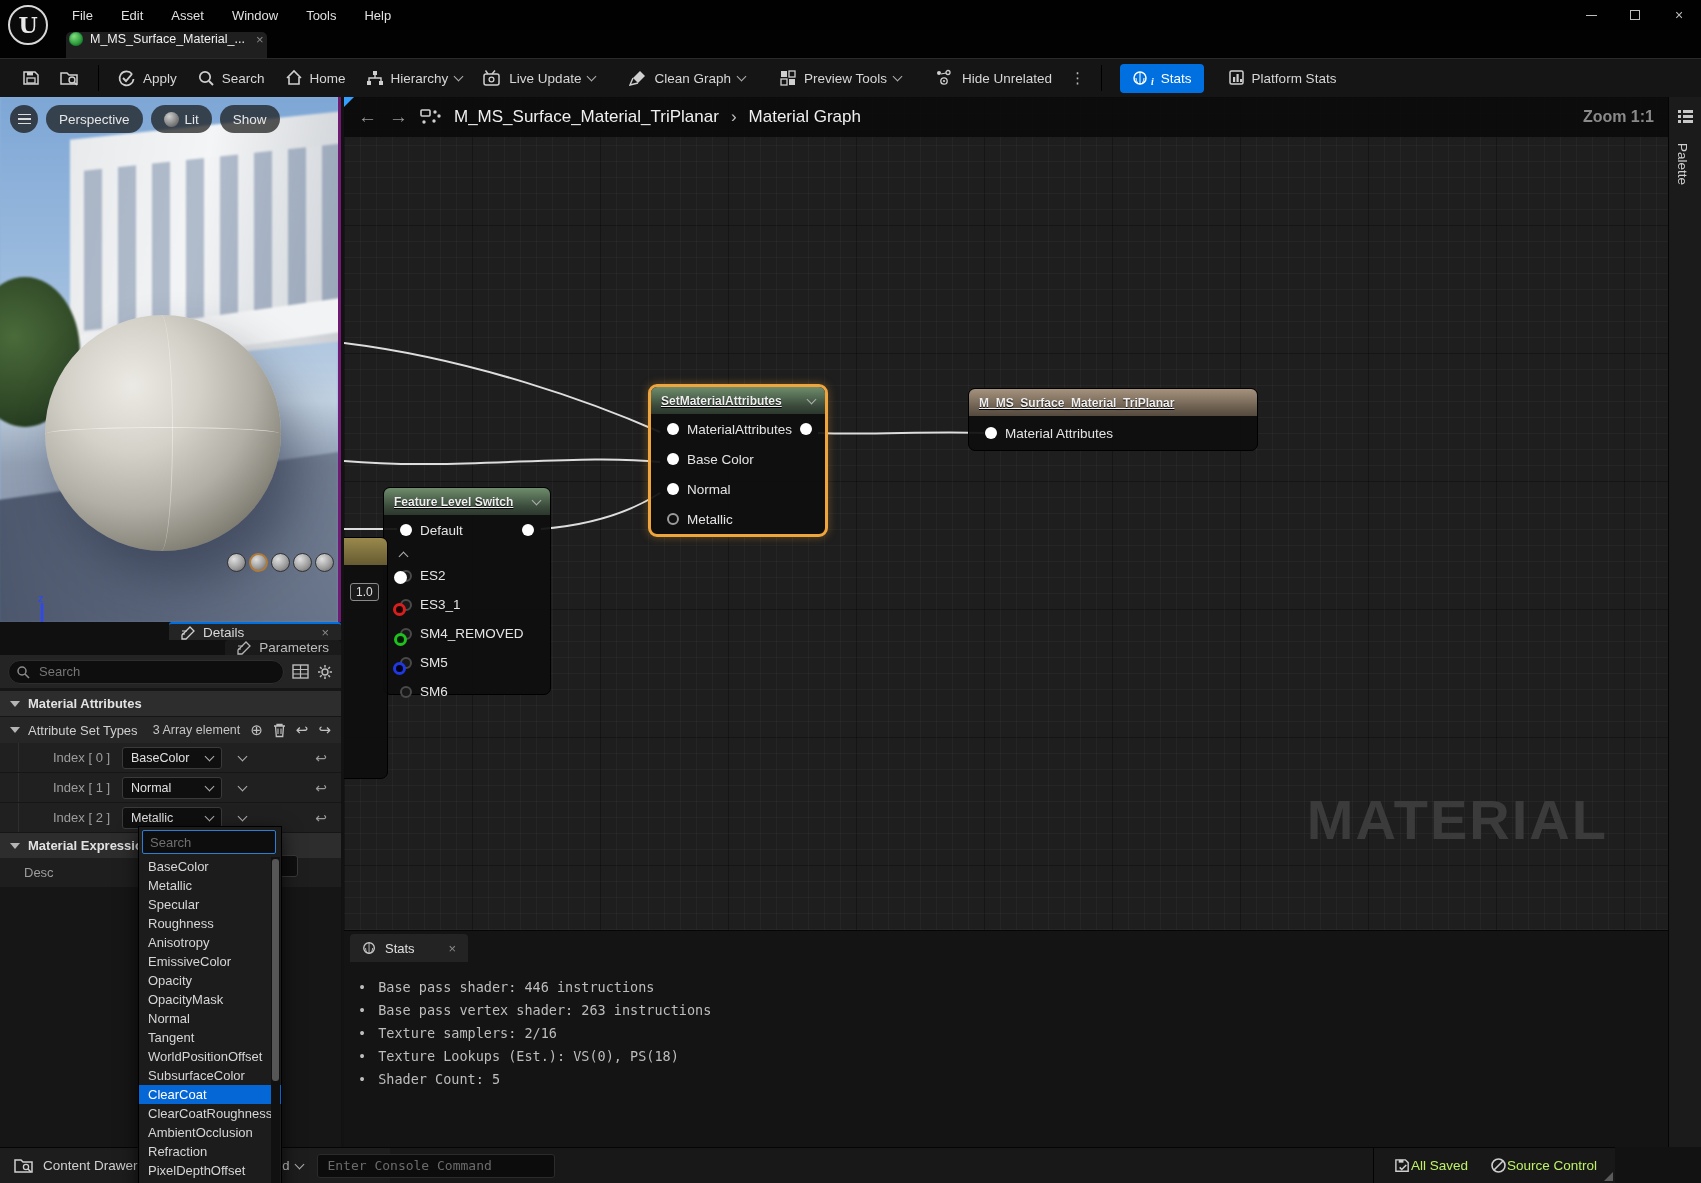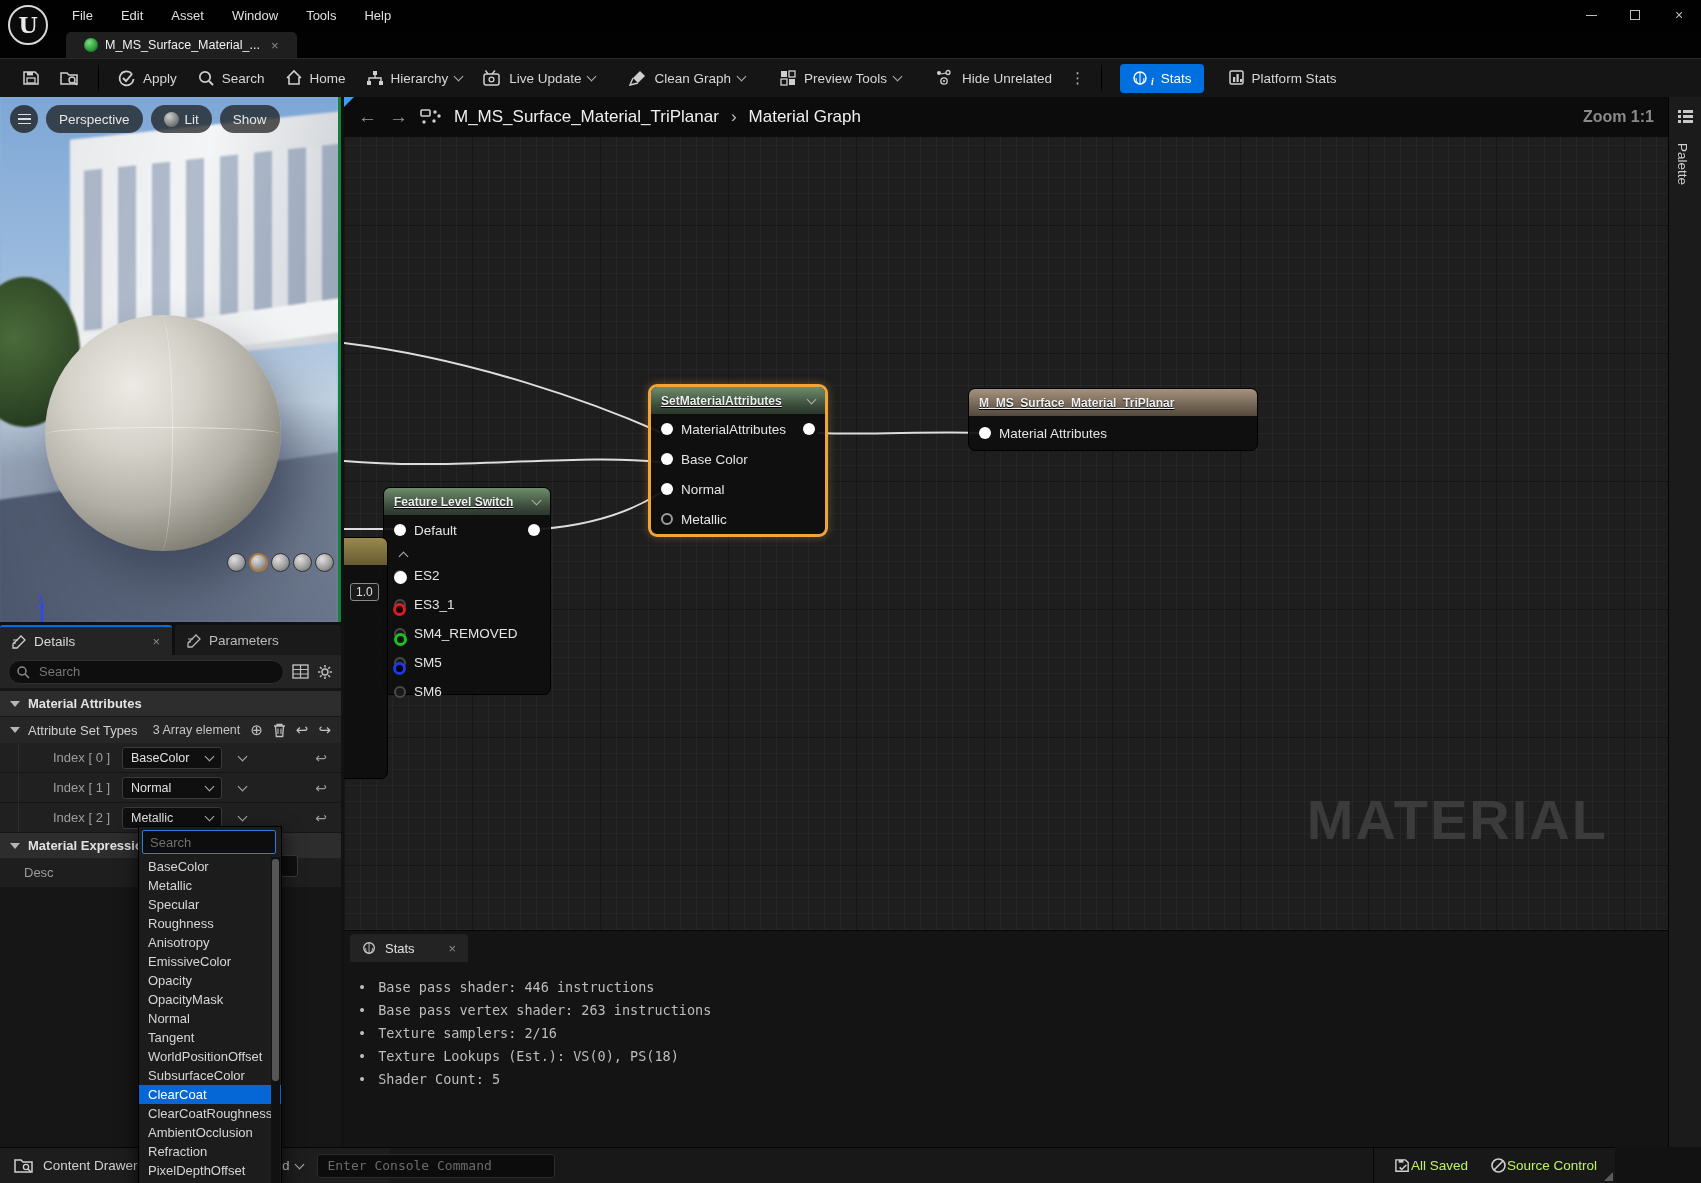--- a/index.html
+++ b/index.html
@@ -12,39 +12,39 @@
   .ue-logo { position:absolute; left:8px; top:5px; width:40px; height:40px; border-radius:50%; background:#0a0a0a; border:2px solid #d8d8d8; z-index:6; display:flex; align-items:center; justify-content:center; font-family:"DejaVu Serif", serif; font-size:22px; font-weight:bold; color:#e8e8e8; }
   .menus { display:flex; gap:8px; margin-left:62px; }
   .menu-item { padding:4px 10px; color:#e0e0e0; font-size:13px; cursor:default; }
   .win-controls { position:absolute; right:0; top:0; height:30px; display:flex; }
   .win-btn { width:44px; height:30px; display:flex; align-items:center; justify-content:center; color:#bdbdbd; font-size:14px; }
   .win-min-glyph { width:11px; height:1px; background:#bdbdbd; }
   .win-max-glyph { width:10px; height:10px; border:1px solid #bdbdbd; }
 
   
   .tabbar { position:absolute; left:0; top:30px; width:1701px; height:28px; background:#020202; }
-  .asset-tab { position:absolute; left:66px; top:2px; height:26px; min-width:190px; background:#1f1f1f; border-radius:5px 5px 0 0; display:flex; align-items:center; gap:7px; padding:0 18px; }
+  .asset-tab { position:absolute; left:66px; top:2px; height:26px; min-width:190px; background:#1f1f1f; border-radius:5px 5px 0 0; display:flex; align-items:flex-start; gap:7px; padding:0 3px; }
   .asset-orb { width:14px; height:14px; border-radius:50%; background:radial-gradient(circle at 35% 30%, #7fe07f, #2f9b3a 60%, #11571c); box-shadow:inset 0 0 2px #063; }
   .asset-tab-label { color:#f0f0f0; font-size:12.5px; }
   .tab-close { color:#8a8a8a; font-size:13px; margin-left:4px; }
 
   
   .toolbar { position:absolute; left:0; top:58px; width:1701px; height:39px; background:#151515; border-top:1px solid #2a2a2a; display:flex; align-items:center; }
   .tbtn { display:flex; align-items:center; gap:7px; padding:6px 10px; color:#d6d6d6; font-size:13.5px; border-radius:4px; }
   .tbtn svg { display:block; }
   .tsep { width:1px; height:26px; background:#000; margin:0 8px; }
   .chev { width:7px; height:7px; border-right:1.6px solid #b0b0b0; border-bottom:1.6px solid #b0b0b0; transform:rotate(45deg); margin-top:-3px; }
   .chev.up { transform:rotate(-135deg); margin-top:4px; }
   .kebab { color:#b8b8b8; font-size:15px; padding:0 8px; letter-spacing:0; }
   .stats-pill { background:#0070e0; color:#fff; border-radius:4px; margin-left:10px; padding:6px 12px; }
   .stats-pill svg circle, .stats-pill svg path { stroke:#fff; }
   .stats-pill .stat-i { color:#fff; }
 
   
-  .viewport { position:absolute; left:0; top:97px; width:341px; height:525px; overflow:hidden; background:#8fb2d9; border-right:3px solid #15803d; }
+  .viewport { position:absolute; left:0; top:97px; width:341px; height:525px; overflow:hidden; background:#8fb2d9; border-right:3px solid #701a75; }
   .vp-photo { position:absolute; inset:0; filter:blur(1.2px); }
   .vp-sky { position:absolute; inset:0; background:linear-gradient(180deg,#7ea7d6 0%,#9dbcde 35%,#c2d2e2 58%,#93a0b4 70%,#7d8aa0 100%); }
   .vp-bldg1 { position:absolute; left:70px; top:28px; width:280px; height:230px; background:linear-gradient(100deg,#e8eaec 0%,#f4f5f6 45%,#c9cdd2 100%); transform:skewY(-6deg); }
   .vp-bldg-windows { position:absolute; left:84px; top:60px; width:260px; height:160px; transform:skewY(-6deg); background:repeating-linear-gradient(90deg, rgba(90,115,150,.55) 0 18px, rgba(230,236,242,.15) 18px 34px); opacity:.8; }
   .vp-bldg-band { position:absolute; left:60px; top:220px; width:290px; height:34px; background:#f2f3f4; transform:skewY(-8deg); }
   .vp-tree { position:absolute; left:-30px; top:180px; width:110px; height:150px; border-radius:50%; background:radial-gradient(circle at 40% 40%, #4a6b3a, #2c4424 70%, #1c2e18); }
   .vp-ground-shadow { position:absolute; left:-40px; top:380px; width:420px; height:260px; background:linear-gradient(115deg, rgba(52,62,84,.78), rgba(90,100,120,.35)); transform:rotate(-8deg); }
   .vp-sphere { position:absolute; left:45px; top:218px; width:236px; height:236px; border-radius:50%; background:radial-gradient(circle at 37% 30%, #eceae4 0%, #d4d1c9 30%, #b2afa6 55%, #807d73 78%, #55534b 95%); box-shadow: 18px 30px 50px rgba(30,38,58,.45); }
   .vp-sphere-lat { position:absolute; left:0; top:112px; width:236px; height:14px; border-radius:50%; border-top:1px solid rgba(255,255,255,.55); }
   .vp-sphere-lon { position:absolute; left:104px; top:0; width:24px; height:236px; border-radius:50%; border-right:1px solid rgba(255,255,255,.4); }
@@ -53,21 +53,21 @@
   .vp-burger i { display:block; width:13px; height:1.6px; background:#dcdcdc; }
   .vp-pill { height:28px; border-radius:14px; background:rgba(25,25,25,.72); color:#e6e6e6; font-size:13.5px; display:flex; align-items:center; gap:6px; padding:0 13px; }
   .lit-orb { width:15px; height:15px; border-radius:50%; background:radial-gradient(circle at 35% 30%, #cfcfcf, #7e7e7e 60%, #4c4c4c); }
   .vp-axis { position:absolute; left:8px; top:498px; }
   .vp-mesh-btns { position:absolute; right:4px; top:456px; display:flex; gap:3px; }
   .mesh-btn { width:19px; height:19px; border-radius:50%; background:radial-gradient(circle at 35% 30%, #e0e0e0, #9a9a9a 60%, #5e5e5e); border:1px solid #333; }
   .mesh-btn.sel { border:2px solid #b07a3a; }
 
   
   .details { position:absolute; left:0; top:622px; width:341px; height:525px; background:#161616; }
-  .dtabs { position:absolute; left:0; top:0; width:341px; height:33px; background:#101010; display:flex; align-items:flex-end; }
+  .dtabs { position:absolute; left:0; top:0; width:341px; height:33px; background:#101010; display:flex; align-items:flex-end;flex-direction:column; }
   .dtab { height:30px; display:flex; align-items:center; gap:7px; padding:0 12px; font-size:13.5px; color:#d8d8d8; }
   .dtab.active { background:#242424; border-top:2px solid #0070e0; border-radius:3px 3px 0 0; width:172px; }
   .dtab.inactive { background:#1a1a1a; color:#bdbdbd; border-radius:3px 3px 0 0; margin-left:3px; flex:1; }
   .dsearch-row { position:absolute; left:0; top:33px; width:341px; height:33px; background:#242424; display:flex; align-items:center; padding:0 8px; gap:8px; }
   .dsearch { flex:1; height:24px; background:#0e0e0e; border:1px solid #2e2e2e; border-radius:12px; color:#cfcfcf; font-size:13px; padding:0 10px 0 30px; outline:none; }
   .dsearch::placeholder { color:#767676; }
   .dsearch-mag { position:absolute; left:16px; }
   .dsec { position:absolute; left:0; width:341px; display:flex; align-items:center; gap:8px; padding-left:10px; font-weight:bold; color:#e2e2e2; font-size:13px; }
   .tri-down { width:0; height:0; border-left:5px solid transparent; border-right:5px solid transparent; border-top:6px solid #b5b5b5; }
   .drow { position:absolute; left:0; width:341px; height:30px; background:#202020; border-bottom:1px solid #161616; display:flex; align-items:center; }
@@ -109,21 +109,21 @@
   .focus-corner { position:absolute; left:0; top:0; width:0; height:0; border-top:10px solid #35a0ff; border-right:10px solid transparent; z-index:9; }
   .watermark { position:absolute; right:60px; top:690px; font-size:56px; font-weight:bold; letter-spacing:2px; color:#3b3b3b; z-index:1; }
 
   
   .node { position:absolute; background:rgba(14,14,14,.93); border:1px solid #000; border-radius:7px; z-index:4; }
   .node-header { height:27px; border-radius:6px 6px 0 0; display:flex; align-items:center; padding:0 10px; gap:8px; font-weight:bold; font-size:12px; color:#efefef; text-shadow:0 1px 1px #000;text-decoration:underline; }
   .hdr-green { background:linear-gradient(180deg,#6f8d6c,#3a4a3b 70%,#2c372d); }
   .hdr-tan { background:linear-gradient(180deg,#a5927d,#6b5e4f 70%,#544a3e); }
   .hdr-olive { background:linear-gradient(180deg,#99894c,#665b32); }
   .node.selected { border:3px solid #f0a43c; border-radius:9px; box-shadow:0 0 10px rgba(240,164,60,.35); }
-  .pin-row { height:30px; display:flex; align-items:center; gap:8px; padding:0 10px; color:#e4e4e4; font-size:13.5px; }
+  .pin-row { height:30px; display:flex; align-items:center; gap:8px; padding:0 16px; color:#e4e4e4; font-size:13.5px; }
   .pin { width:12px; height:12px; border-radius:50%; flex:0 0 auto; }
   .pin.filled { background:#fff; }
   .pin.hollow { border:2px solid #9c9c9c; background:transparent; }
   .pin.dim { border:2px solid #4a4a4a; background:#181818; }
   .pin-out { margin-left:auto; }
   .node-chev { margin-left:auto; }
   .collapse-btn { position:absolute; display:flex; align-items:center; justify-content:center; width:22px; height:13px; z-index:5; }
   .cpin { position:absolute; width:13px; height:13px; border-radius:50%; z-index:6; }
   .cpin.white { background:#fff; }
   .cpin.red { border:3px solid #d81f1f; background:#1a0000; }

